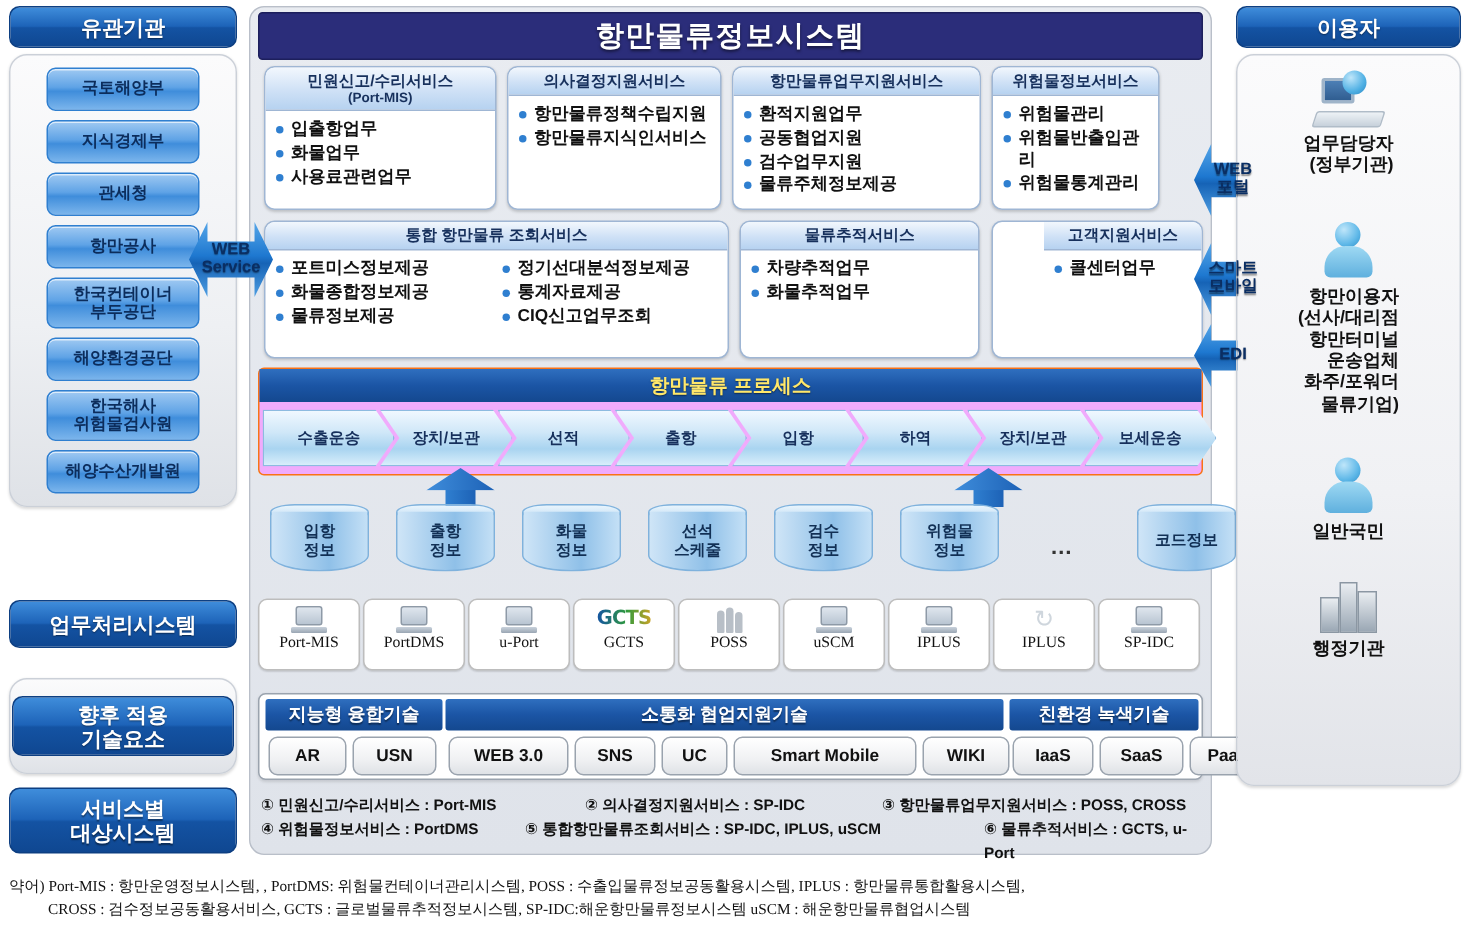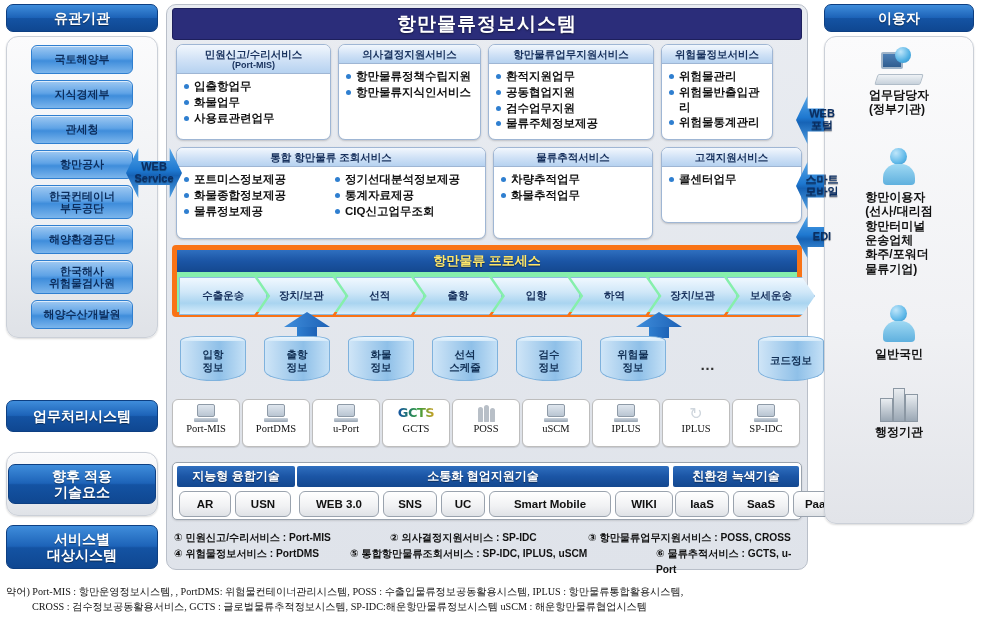--- a/index.html
+++ b/index.html
@@ -89,21 +89,21 @@
     content:""; position:absolute; left:1px; top:5px;
     width:5px; height:5px; border-radius:50%;
     background:#2f7fd0;
   }
   .svc-body.two-col { display:flex; gap:4px; }
   .svc-body.two-col ul { flex:1; }
 
   
   #proc-wrap {
     position:absolute; left:6px; top:241px; width:630px; height:72px;
-    background:#86efac; border:5px solid #f97316; border-radius:4px;
+    background:#f0abfc; border:1px solid #f97316; border-radius:4px;
   }
   #proc-title {
     height:22px; background: linear-gradient(180deg,#2f6fbf 0%,#1b55a5 50%,#14488f 100%);
     color:#ffe76a; font-weight:bold; font-size:13px;
     display:flex; align-items:center; justify-content:center;
     text-shadow:0 1px 1px rgba(0,0,0,.5);
   }
   #proc-steps { position:relative; height:46px; margin-top:2px; }
   .chev {
     position:absolute; top:3px; height:38px;
@@ -207,21 +207,21 @@
 
   
   #right-col { position:absolute; left:824px; top:4px; width:150px; }
   #right-cap { height:28px; font-size:14px; }
   #right-body {
     margin-top:4px; height:488px; border-radius:12px;
     background: linear-gradient(180deg,#fbfbfc 0%,#f0f1f4 60%,#e2e4e9 100%);
     border:1px solid #cbd0d8; box-shadow:0 1px 2px rgba(0,0,0,.15);
     padding:10px 6px; display:flex; flex-direction:column; align-items:center;
   }
-  .user-block { text-align:left; }
+  .user-block { text-align:right; }
   .user-block .cap-txt { font-size:12px; font-weight:bold; color:#111; line-height:1.2; margin-top:3px; }
   .ic-person { width:40px; height:40px; margin:0 auto; position:relative; }
   .ic-person .head { position:absolute; left:11px; top:1px; width:17px; height:17px; border-radius:50%;
                      background: radial-gradient(circle at 35% 30%, #bfe6fa, #5fb8e8 60%, #2d8fc9); }
   .ic-person .body { position:absolute; left:4px; top:17px; width:32px; height:21px;
                      border-radius:14px 14px 4px 4px;
                      background: linear-gradient(180deg,#9fd9f3,#5fb0de); }
   .ic-desk { width:46px; height:38px; margin:0 auto; position:relative; }
   .ic-desk .scr { position:absolute; left:5px; top:5px; width:22px; height:17px;
                   background:linear-gradient(180deg,#4d7fb5,#2f5d90); border:2px solid #9fb4c9; border-radius:2px; }
@@ -486,21 +486,21 @@
     </div>
     <div class="svc" style="left: 327px; top: 143px; width: 160px; height: 92px;">
       <div class="svc-head">물류추적서비스</div>
       <div class="svc-body">
         <ul>
           <li>차량추적업무</li>
           <li>화물추적업무</li>
         </ul>
       </div>
     </div>
-    <div class="svc" style="left: 495px; top: 143px; width: 141px; height: 76px;">
+    <div class="svc" style="left: 495px; top: 143px; width: 141px; height: 92px; padding-left: 34px;">
       <div class="svc-head">고객지원서비스</div>
       <div class="svc-body">
         <ul>
           <li>콜센터업무</li>
         </ul>
       </div>
     </div>
   </div>
 
 <div class="dbl-arrow" style="left:126px; top:148px; width:56px; height:50px;">

